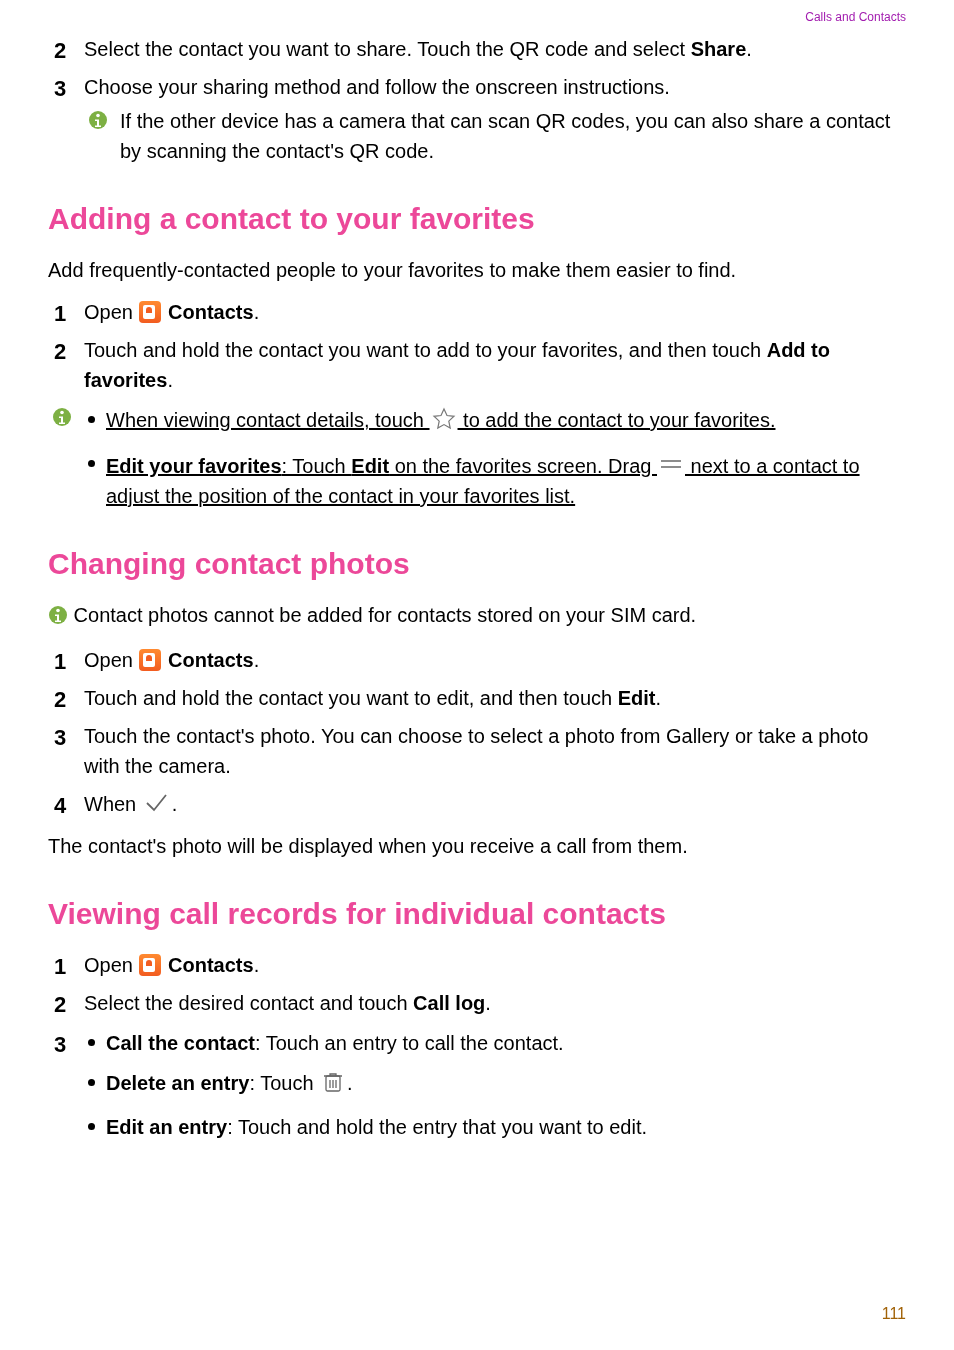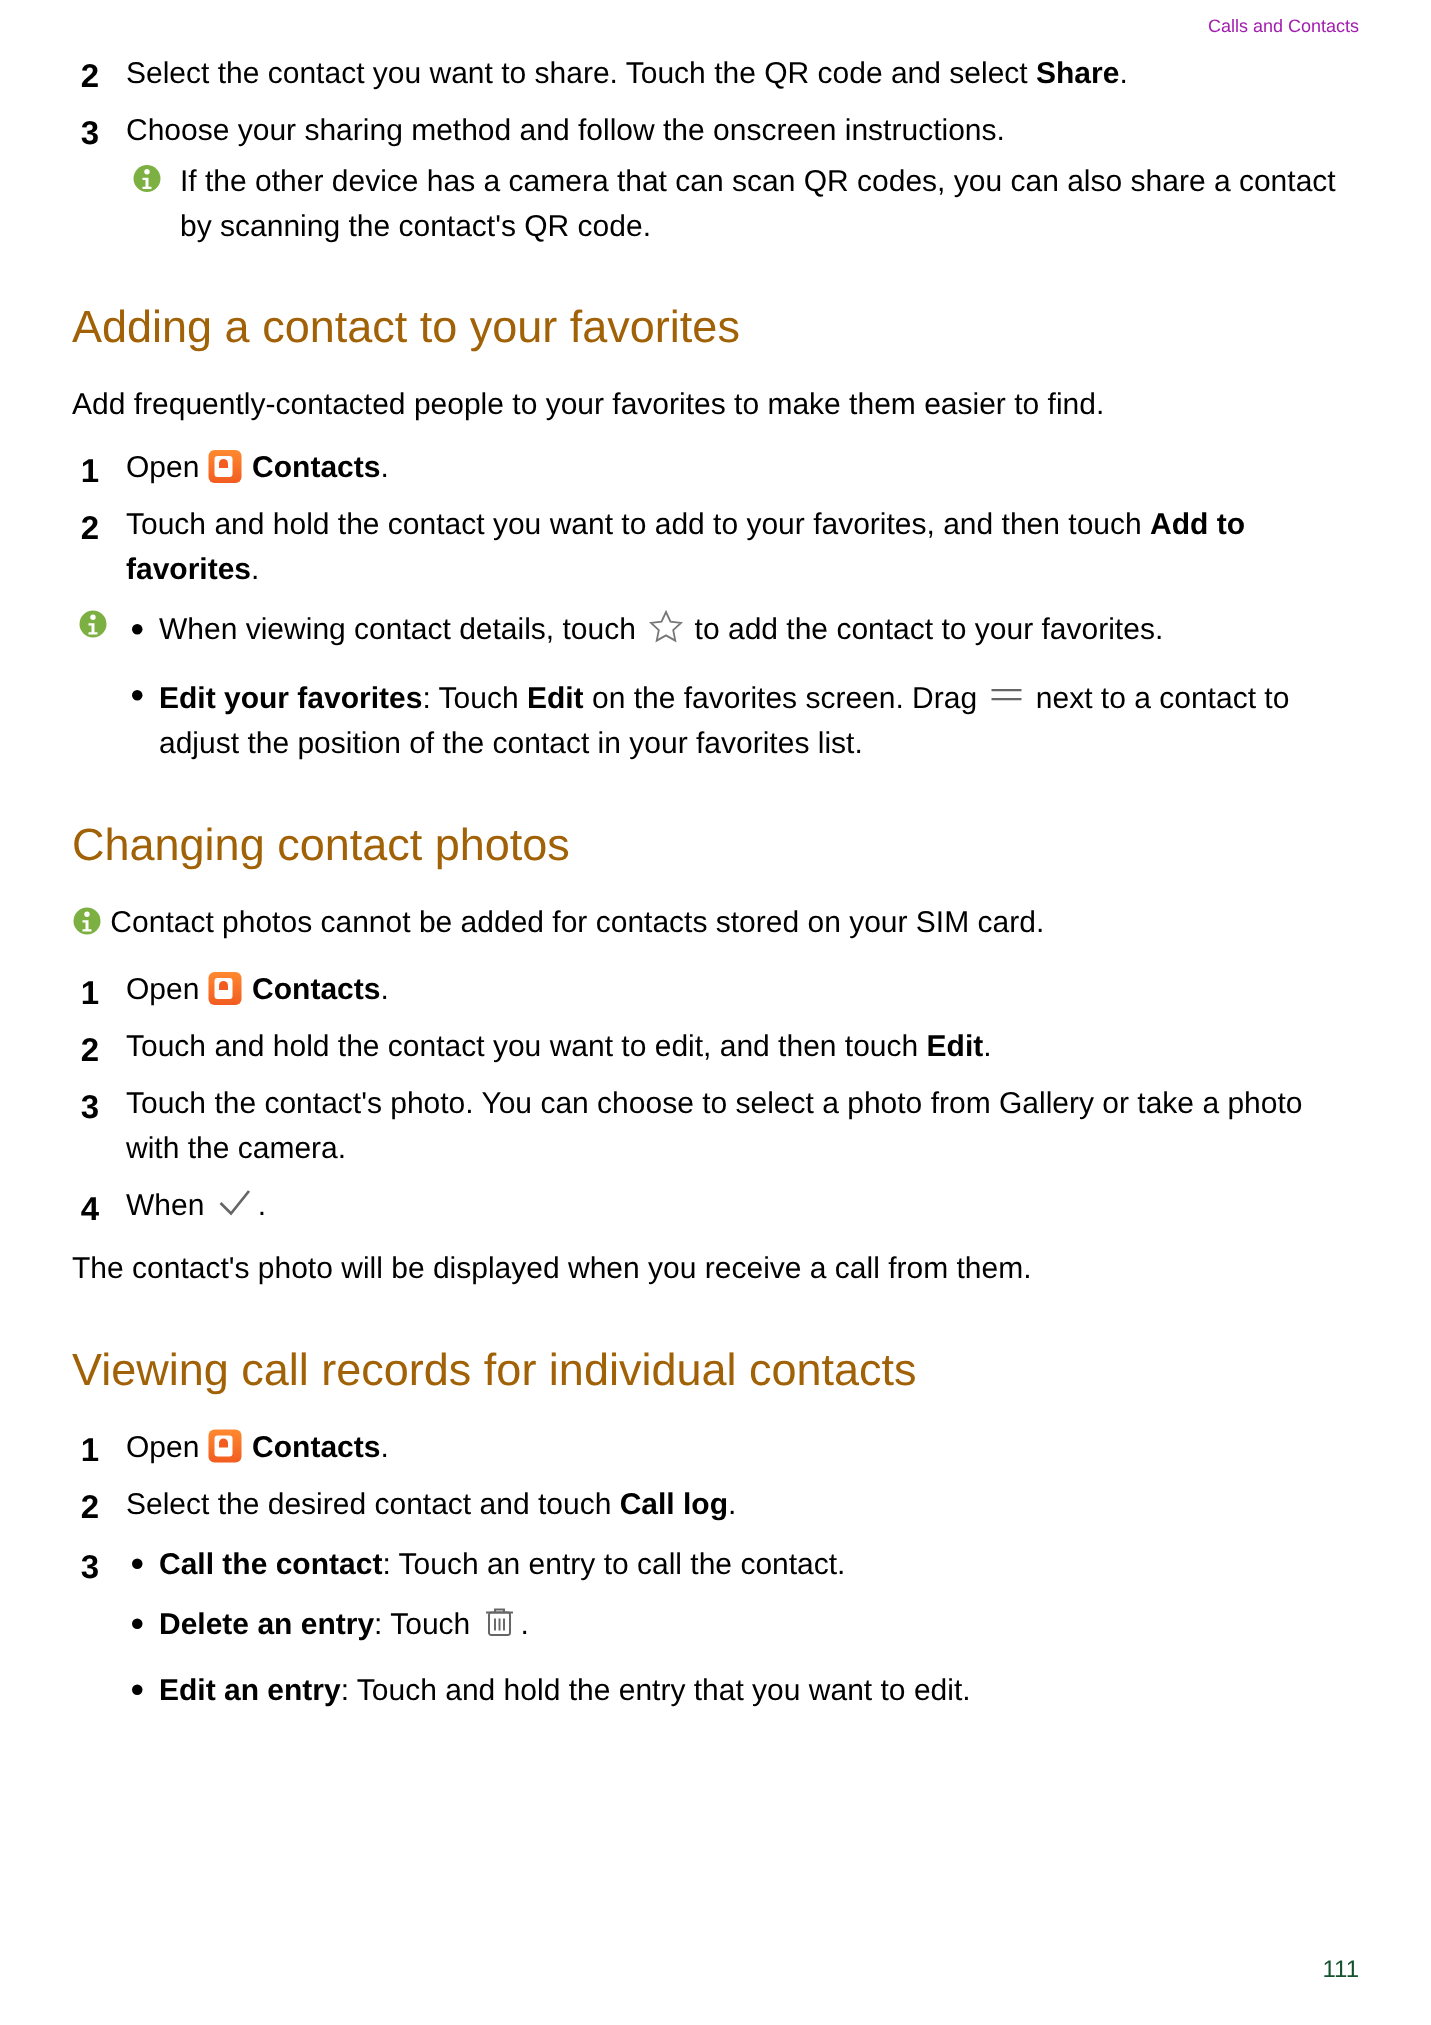--- a/index.html
+++ b/index.html
@@ -18,26 +18,26 @@
       text-align: right;
       font-size: 12px;
       color: #a21caf;
       margin-bottom: 2px;
     }
     .pagenum {
       position: absolute;
       bottom: 24px;
       right: 48px;
       font-size: 16px;
-      color: #14532d;
+      color: #a16207;
     }
     h2 {
-      color: #a16207;
+      color: #ec4899;
       font-size: 30px;
-      font-weight: normal;
+      font-weight: bold;
       margin-top: 30px;
       margin-bottom: 14px;
     }
     p.body { margin: 8px 0 12px 0; }
     ol.numlist {
       list-style: none;
       padding: 0;
       margin: 0;
     }
     ol.numlist > li {
@@ -180,21 +180,21 @@
   <li>
     <span class="num">2</span>
     <span><span>Touch and hold the contact you want to add to your favorites, and then touch </span><b>Add to favorites</b><span>.</span></span>
   </li>
 </ol>
 
 <div class="info-block" style="margin-top:4px;">
   <span class="info-icon" style="top:0;"><svg width="20" height="20">
         <use href="#info-i"></use>
       </svg></span>
-  <ul class="bullets" style="margin-top:0;">
+  <ul class="bullets" style="margin-top:0;text-decoration:underline;">
     <li>
       <span>When viewing contact details, touch </span><span class="inline-svg"><svg width="24" height="24">
             <use href="#star-o"></use>
           </svg></span><span> to add the contact to your favorites.</span>
     </li>
     <li>
       <b>Edit your favorites</b><span>: Touch </span><b>Edit</b><span> on the favorites screen. Drag </span><span class="inline-svg" style="vertical-align:2px;"><svg width="24" height="14">
             <use href="#drag-lines"></use>
           </svg></span><span> next to a contact to adjust the position of the contact in your favorites list.</span>
     </li>

